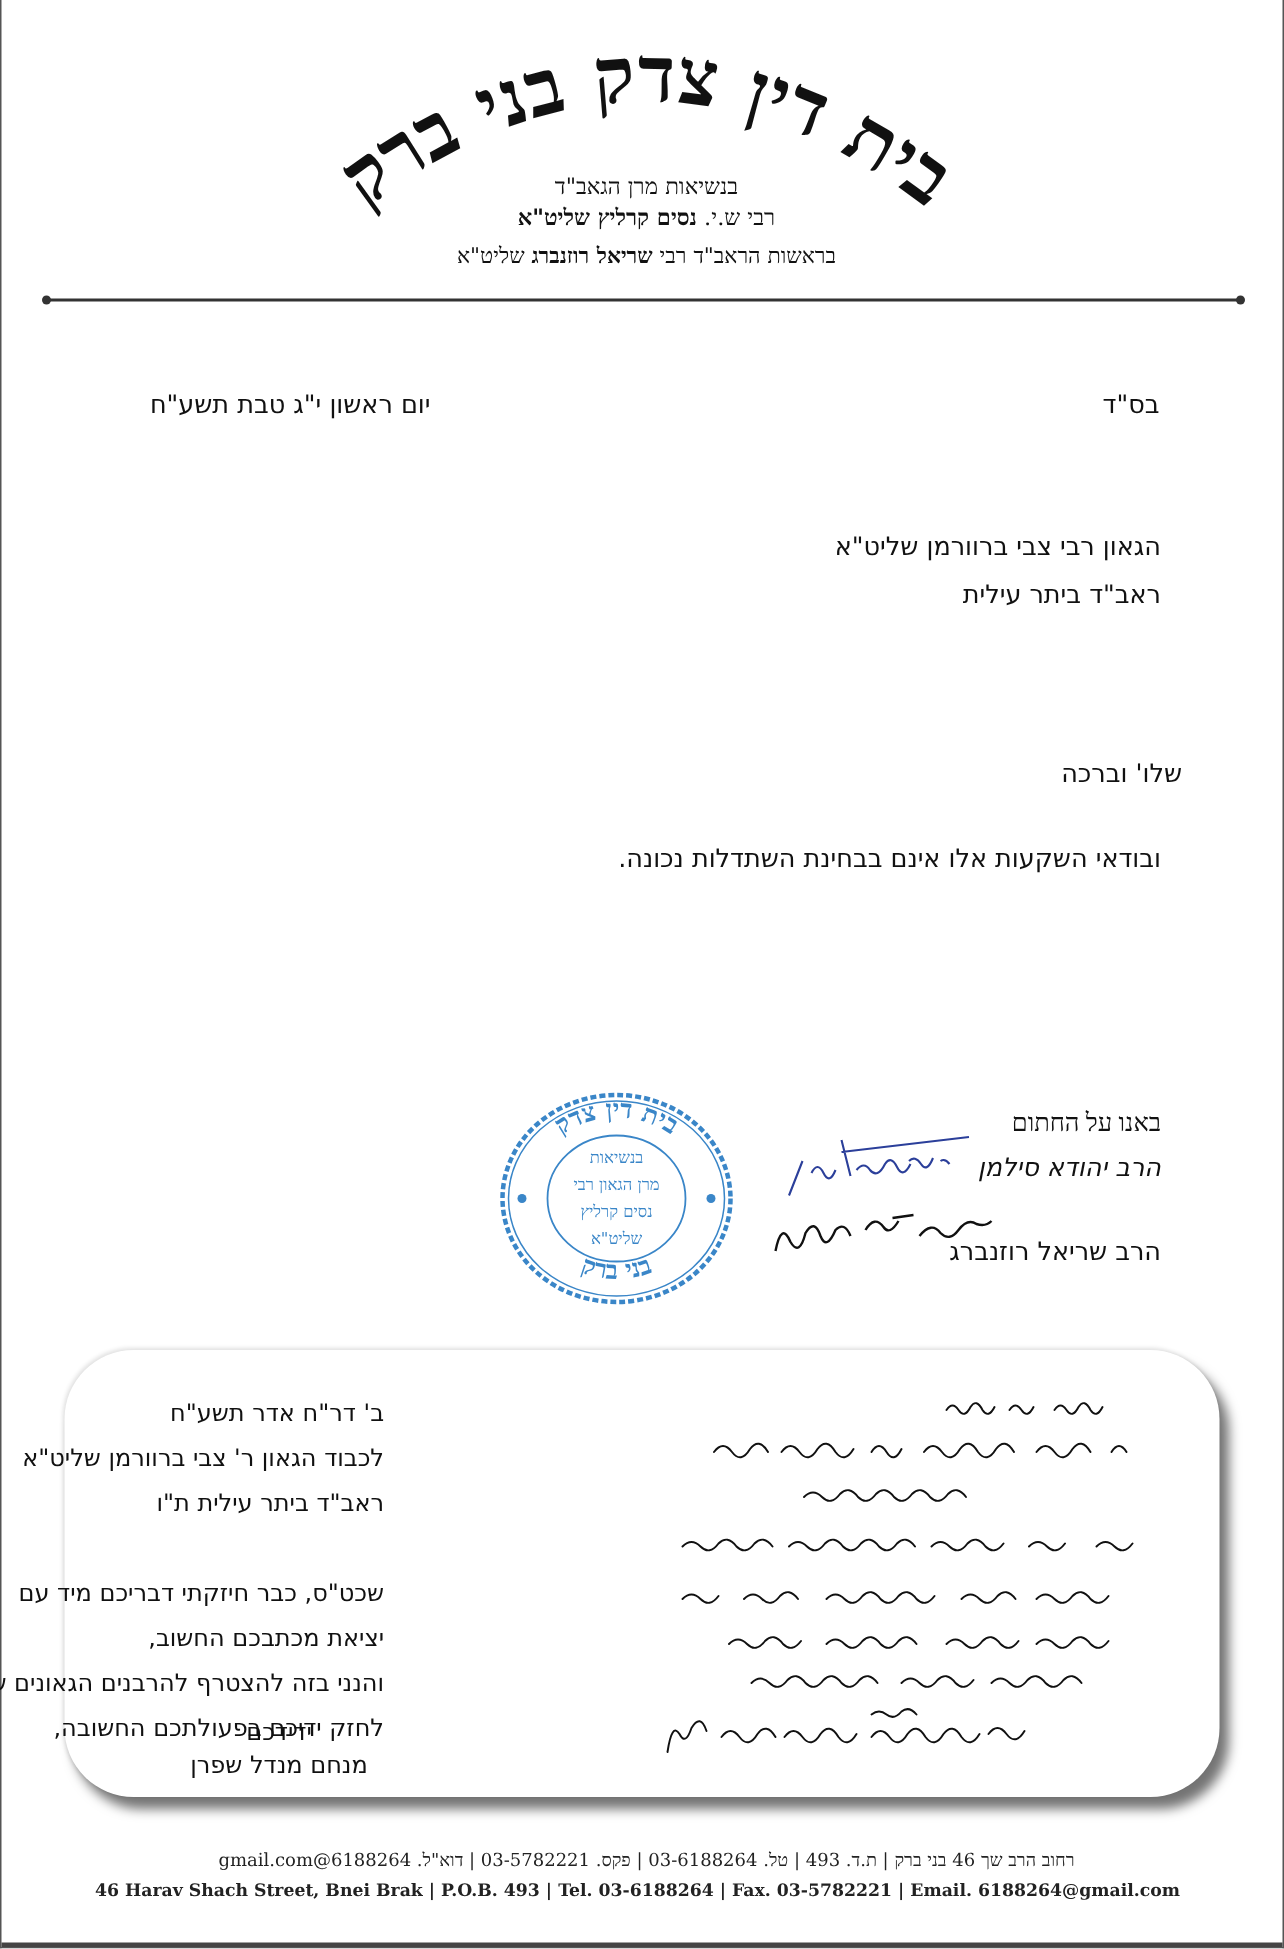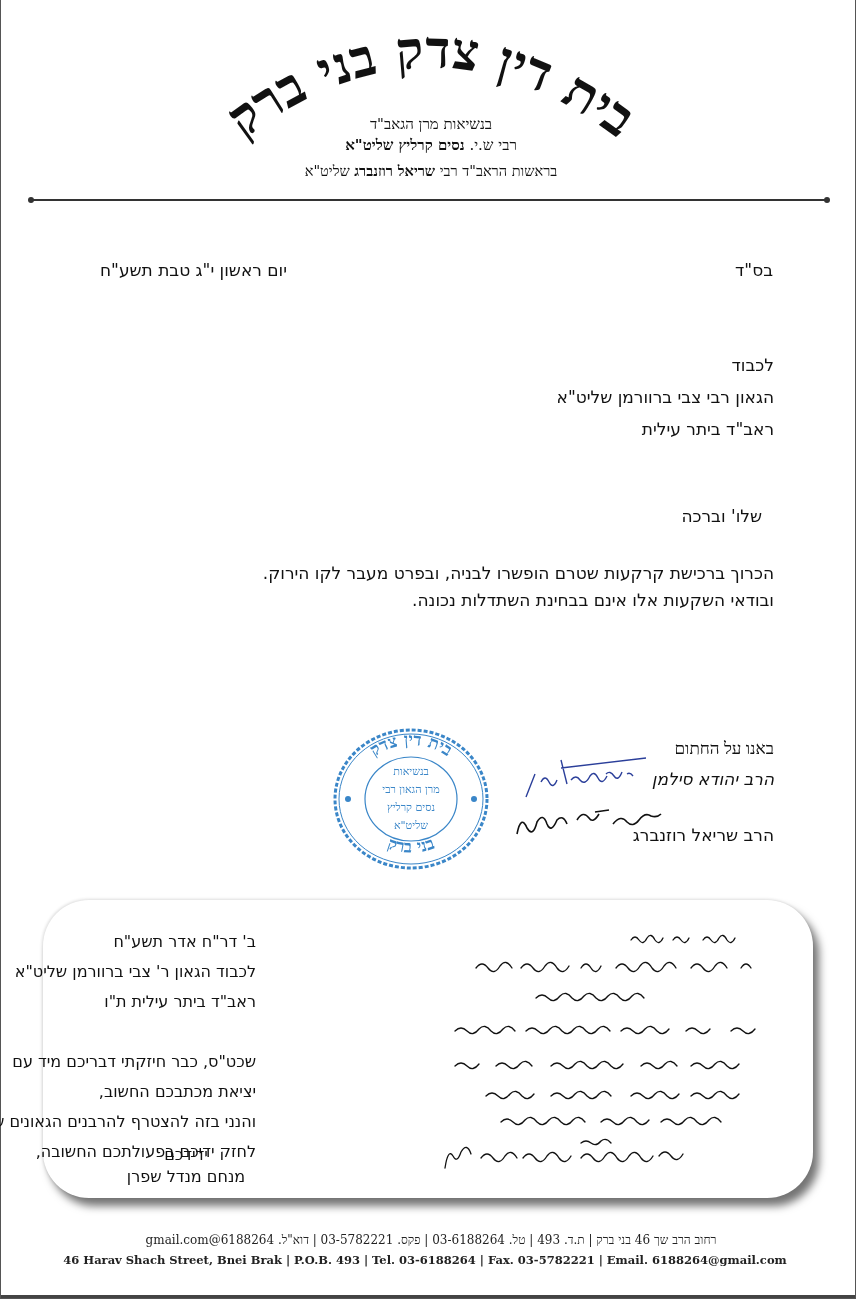--- a/index.html
+++ b/index.html
@@ -21,21 +21,21 @@
     .rule { position: absolute; left: 30px; top: 199px; width: 796px; height: 2px; background: #333; }
     .rule:before, .rule:after { content: ""; position: absolute; top: -2px; width: 6px; height: 6px; border-radius: 50%; background: #333; }
     .rule:before { left: -3px; }
     .rule:after { right: -3px; }
 
     .txt { position: absolute; direction: rtl; text-align: right; font-size: 17px; line-height: 24px; white-space: nowrap; }
     .bsd { right: 82px; top: 258px; }
     .date { right: 568px; top: 258px; }
     .addr { right: 81px; top: 349px; }
     .addr div { height: 32px; line-height: 32px; }
-    .greet { right: 93px; top: 504px; text-align: center; }
+    .greet { right: 67px; top: 504px; text-align: center; }
     .body { right: 81px; top: 560px; }
     .body div { height: 27px; line-height: 27px; }
     .sig-head { right: 81px; top: 737px; font-family: Liberation Serif, serif; }
     .sig-1 { right: 81px; top: 767px; font-style: italic; }
     .sig-2 { right: 81px; top: 792px; margin-top: 31px; }
 
     .stamp { position: absolute; left: 330px; top: 727px; width: 160px; height: 145px; }
     .hand-sig { position: absolute; }
 
     
@@ -79,29 +79,27 @@
     <span>בראשות הראב"ד רבי</span>
     <b>שריאל רוזנברג</b>
     <span>שליט"א</span>
   </div>
   <div class="rule"></div>
 
   <div class="txt bsd">בס"ד</div>
   <div class="txt date">יום ראשון י"ג טבת תשע"ח</div>
 
   <div class="txt addr">
-    <div>לכבוד</div>
     <div>הגאון רבי צבי ברוורמן שליט"א</div>
     <div>ראב"ד ביתר עילית</div>
   </div>
 
   <div class="txt greet">שלו' וברכה</div>
 
   <div class="txt body">
-    <div>הכרוך ברכישת קרקעות שטרם הופשרו לבניה, ובפרט מעבר לקו הירוק.</div>
     <div>ובודאי השקעות אלו אינם בבחינת השתדלות נכונה.</div>
   </div>
 
   <div class="txt sig-head">באנו על החתום</div>
   <div class="txt sig-1">הרב יהודא סילמן</div>
   <div class="txt sig-2">הרב שריאל רוזנברג</div>
 
   <svg class="hand-sig" style="left:520px; top:752px; width:130px; height:50px;" viewBox="0 0 130 50">
     <path d="M5 45 L14 22 M20 30 q4 -8 8 0 q4 8 8 -2 M40 8 L46 32 M50 28 q5 -6 9 0 q5 6 10 -4 q4 -6 8 2 q4 8 9 -2 M85 22 q4 -4 8 2 q4 6 8 -4 M40 16 L125 6 M106 22 q3 -2 6 2" stroke="#2b3f9a" stroke-width="1.4" fill="none"></path>
   </svg>

